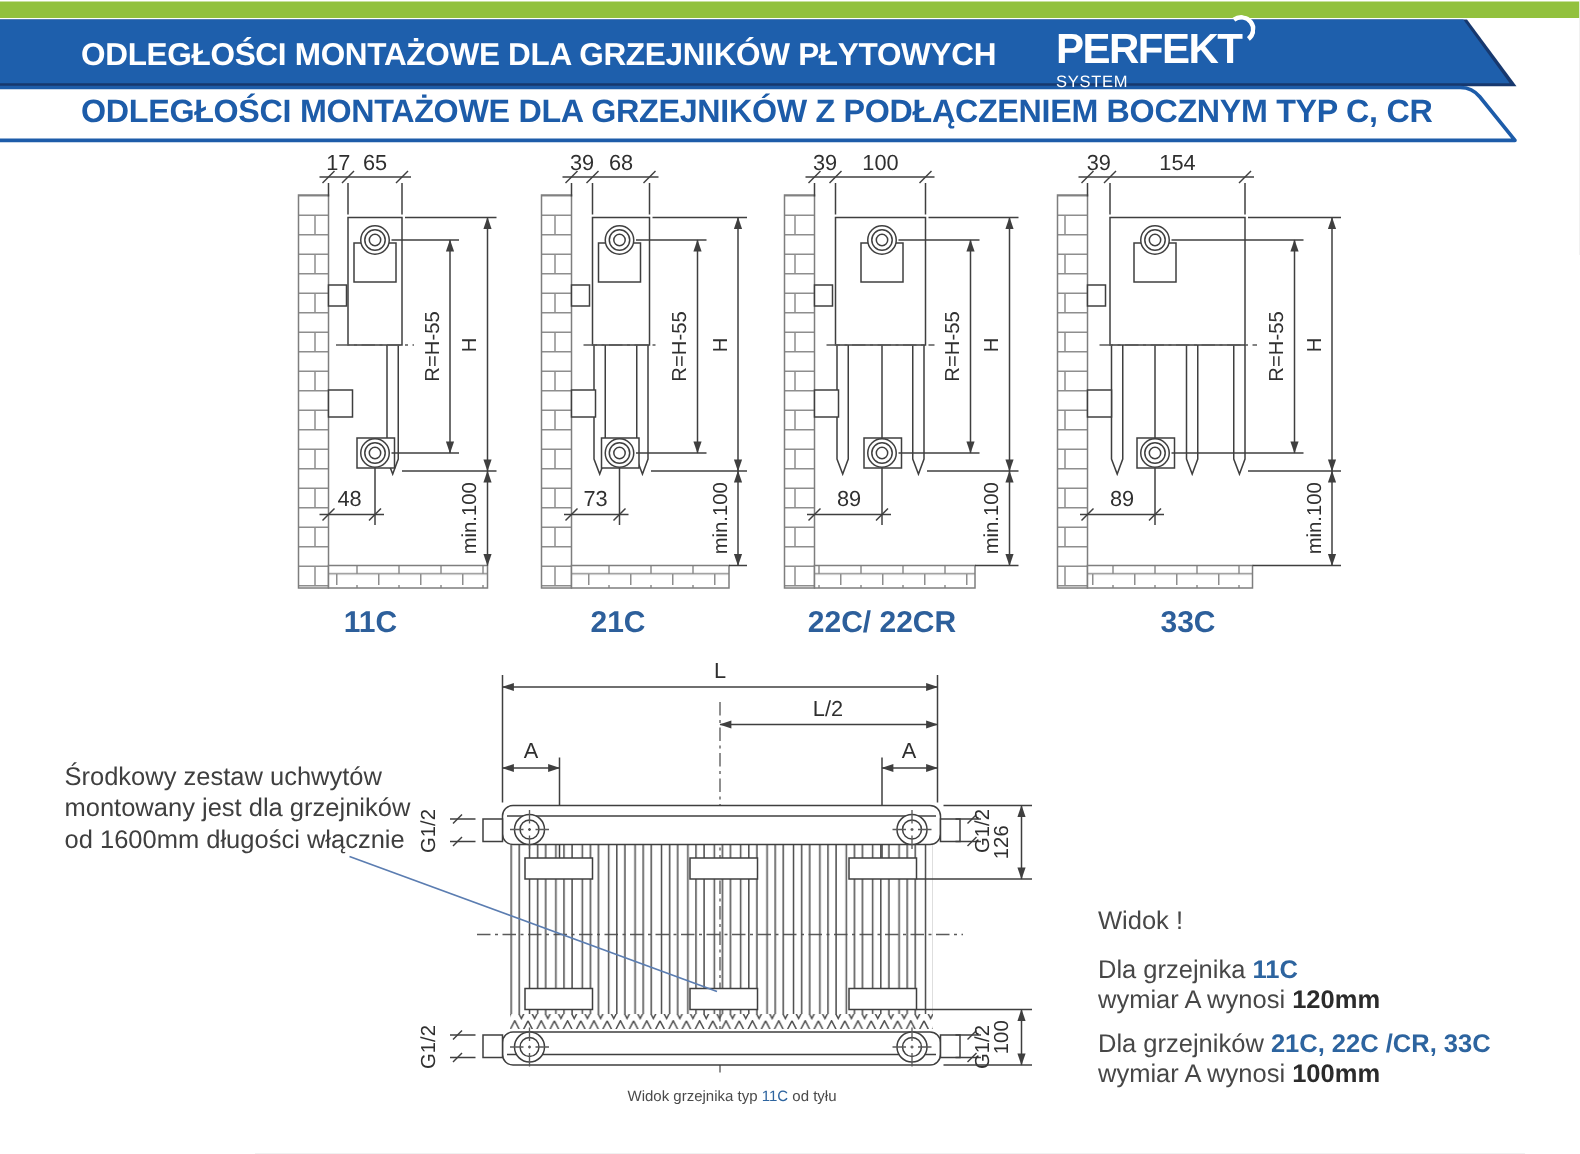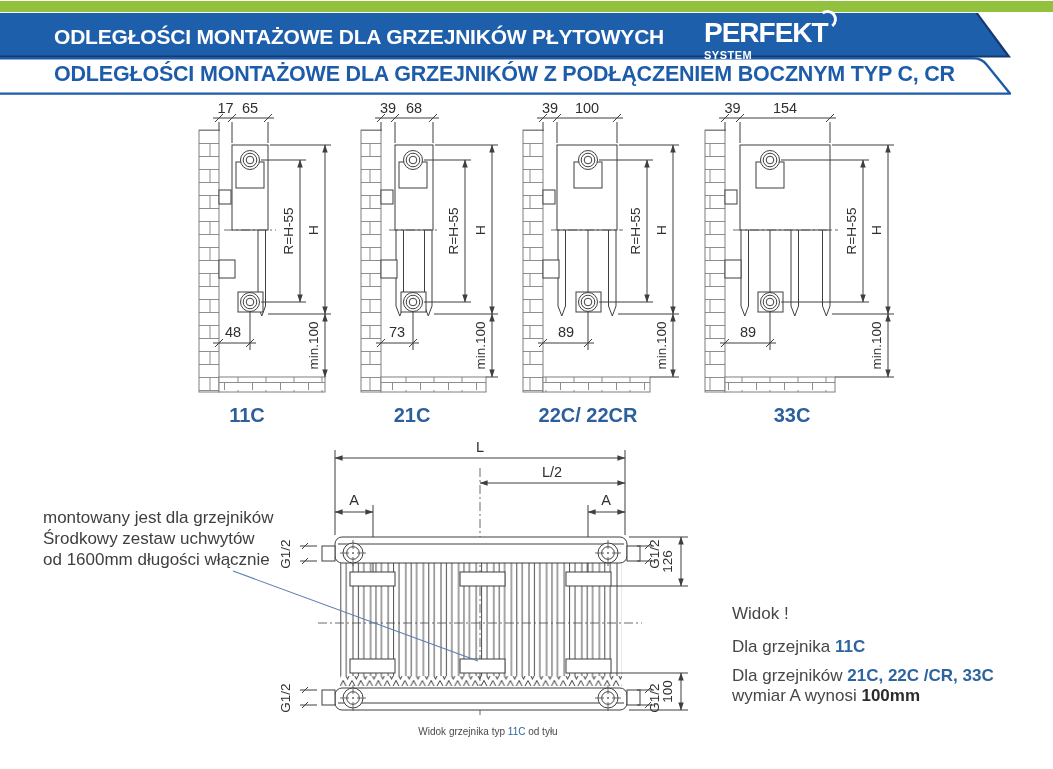--- a/index.html
+++ b/index.html
@@ -8,21 +8,21 @@
   .art{position:absolute;left:0;top:0;z-index:1;}
   .overlay{position:absolute;z-index:2;}
 
   
   .title-main{left:54px;top:13px;width:650px;height:48px;display:flex;align-items:center;
     color:#ffffff;font-size:21px;font-weight:700;letter-spacing:-0.2px;white-space:nowrap;}
   .logo{left:702px;top:17px;display:flex;align-items:baseline;color:#fff;flex-direction:column;}
   .logo .brand{font-size:28px;font-weight:800;letter-spacing:-1px;position:relative;}
   .logo .q-arc{position:absolute;right:-11px;top:-7px;width:13px;height:13px;border:3.2px solid #fff;
     border-radius:50%;border-bottom-color:transparent;border-left-color:transparent;transform:rotate(8deg);}
-  .logo .sub{font-size:11px;font-weight:700;letter-spacing:0.5px;margin-left:2px;}
+  .logo .sub{font-size:11px;font-weight:400;letter-spacing:0.5px;margin-left:2px;}
   .title-sub{left:54px;top:58px;width:940px;height:32px;display:flex;align-items:center;
     color:#1d5ca9;font-size:21.5px;font-weight:700;letter-spacing:-0.2px;white-space:nowrap;}
 
   
   .type-label{color:#2d5f9b;font-size:20px;font-weight:700;transform:translateX(-50%);white-space:nowrap;}
 
   
   .note-left{left:43px;top:507px;color:#3f3f3f;font-size:17px;line-height:21px;}
   .warning{left:732px;top:604px;color:#474747;font-size:17px;line-height:20px;}
   .warning .w-title{margin:0 0 13px 0;}
@@ -356,28 +356,29 @@
   <span class="sub">SYSTEM</span>
 </div>
 <div class="overlay title-sub">ODLEGŁOŚCI MONTAŻOWE DLA GRZEJNIKÓW Z PODŁĄCZENIEM BOCZNYM TYP C, CR</div>
 
 <div class="overlay type-label" style="left:247px;top:404px;">11C</div>
 <div class="overlay type-label" style="left:412px;top:404px;">21C</div>
 <div class="overlay type-label" style="left:588px;top:404px;">22C/ 22CR</div>
 <div class="overlay type-label" style="left:792px;top:404px;">33C</div>
 
 <div class="overlay note-left">
+  <div>Środkowy zestaw uchwytów</div>
   <div>montowany jest dla grzejników</div>
-  <div>Środkowy zestaw uchwytów</div>
   <div>od 1600mm długości włącznie</div>
 </div>
 
 <div class="overlay warning">
   <p class="w-title">Widok !</p>
   <p><span>Dla grzejnika </span><span class="blue-val">11C</span></p>
+  <p><span>wymiar A wynosi </span><span class="bold-val">120mm</span></p>
   <div class="gap"></div>
   <p><span>Dla grzejników </span><span class="blue-val">21C, 22C /CR, 33C</span></p>
   <p><span>wymiar A wynosi </span><span class="bold-val">100mm</span></p>
 </div>
 
 <div class="overlay caption">
   <span>Widok grzejnika typ </span><span class="blue-val">11C</span><span> od tyłu</span>
 </div>
 
 </div>

